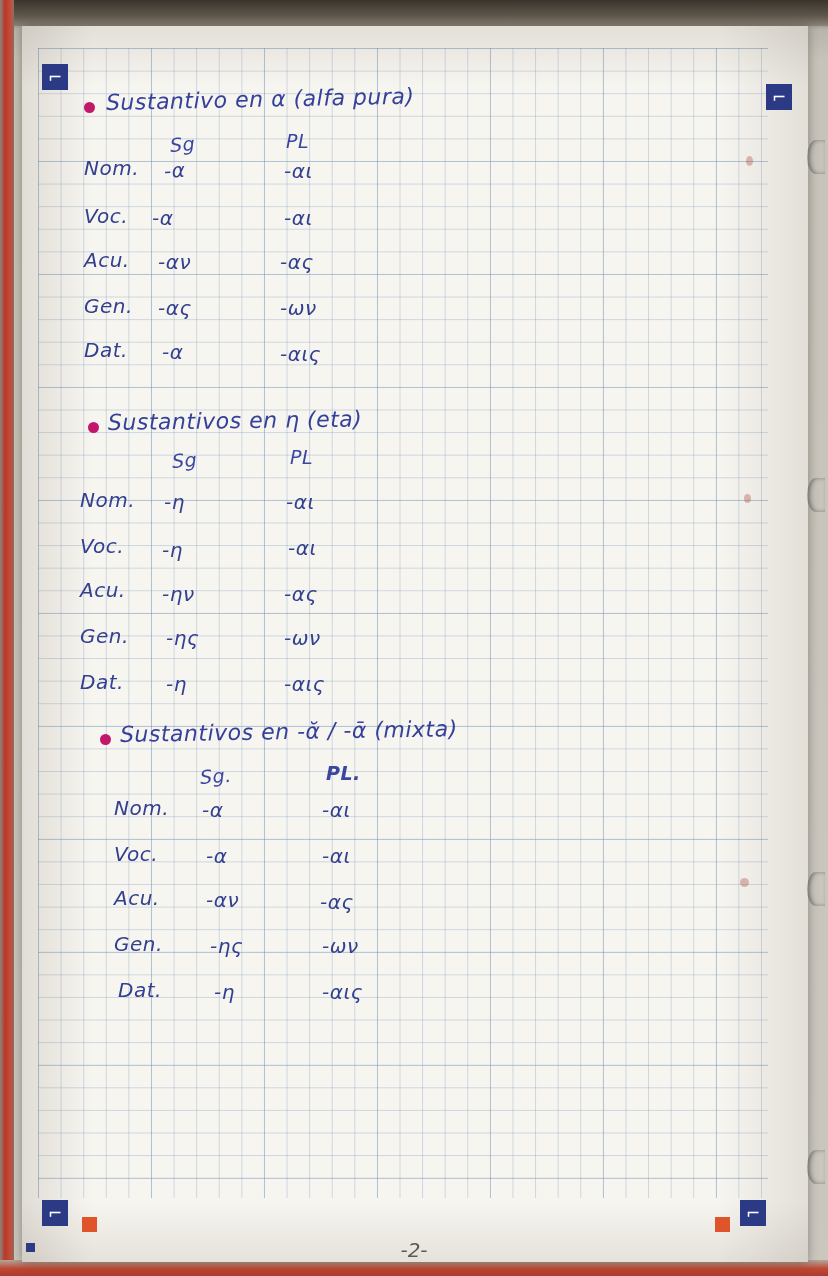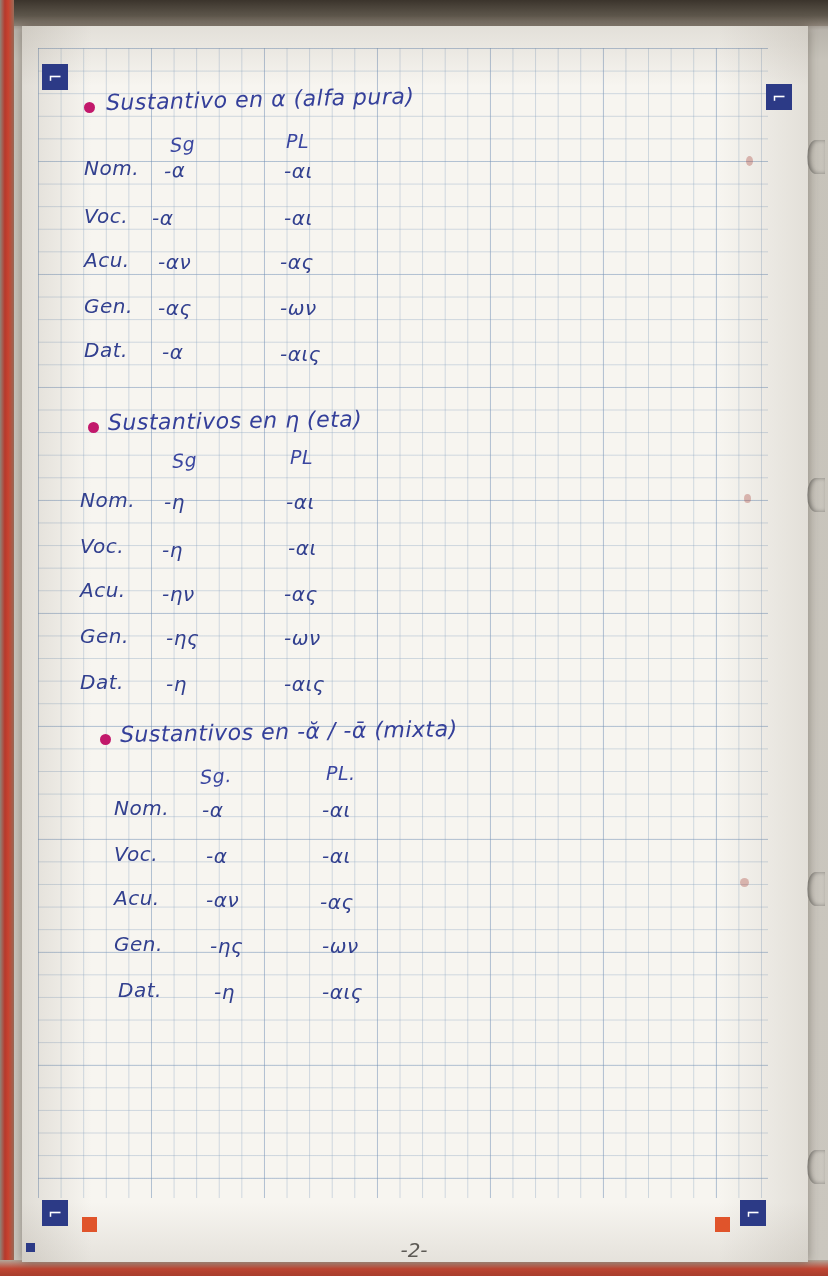--- a/index.html
+++ b/index.html
@@ -250,21 +250,21 @@
     <div class="hand h-cell" style="left:262px; top:600px;">-ων</div>
 
     <div class="hand h-cell" style="left:58px; top:644px;">Dat.</div>
     <div class="hand h-cell" style="left:144px; top:646px;">-η</div>
     <div class="hand h-cell" style="left:262px; top:646px;">-αις</div>
 
     <div class="bullet-dot" style="left:78px; top:708px;"></div>
     <div class="hand h-title" style="left:98px; top:696px; transform:rotate(-1deg);">Sustantivos en -ᾰ / -ᾱ (mixta)</div>
 
     <div class="hand h-head" style="left:178px; top:740px; transform:rotate(-4deg);">Sg.</div>
-    <div class="hand h-head" style="left:304px; top:736px;">PL.</div>
+    <div class="hand h-head" style="left:304px; top:736px;font-weight:bold;">PL.</div>
 
     <div class="hand h-cell" style="left:92px; top:770px;">Nom.</div>
     <div class="hand h-cell" style="left:180px; top:772px;">-α</div>
     <div class="hand h-cell" style="left:300px; top:772px;">-αι</div>
 
     <div class="hand h-cell" style="left:92px; top:816px;">Voc.</div>
     <div class="hand h-cell" style="left:184px; top:818px;">-α</div>
     <div class="hand h-cell" style="left:300px; top:818px;">-αι</div>
 
     <div class="hand h-cell" style="left:92px; top:860px;">Acu.</div>

